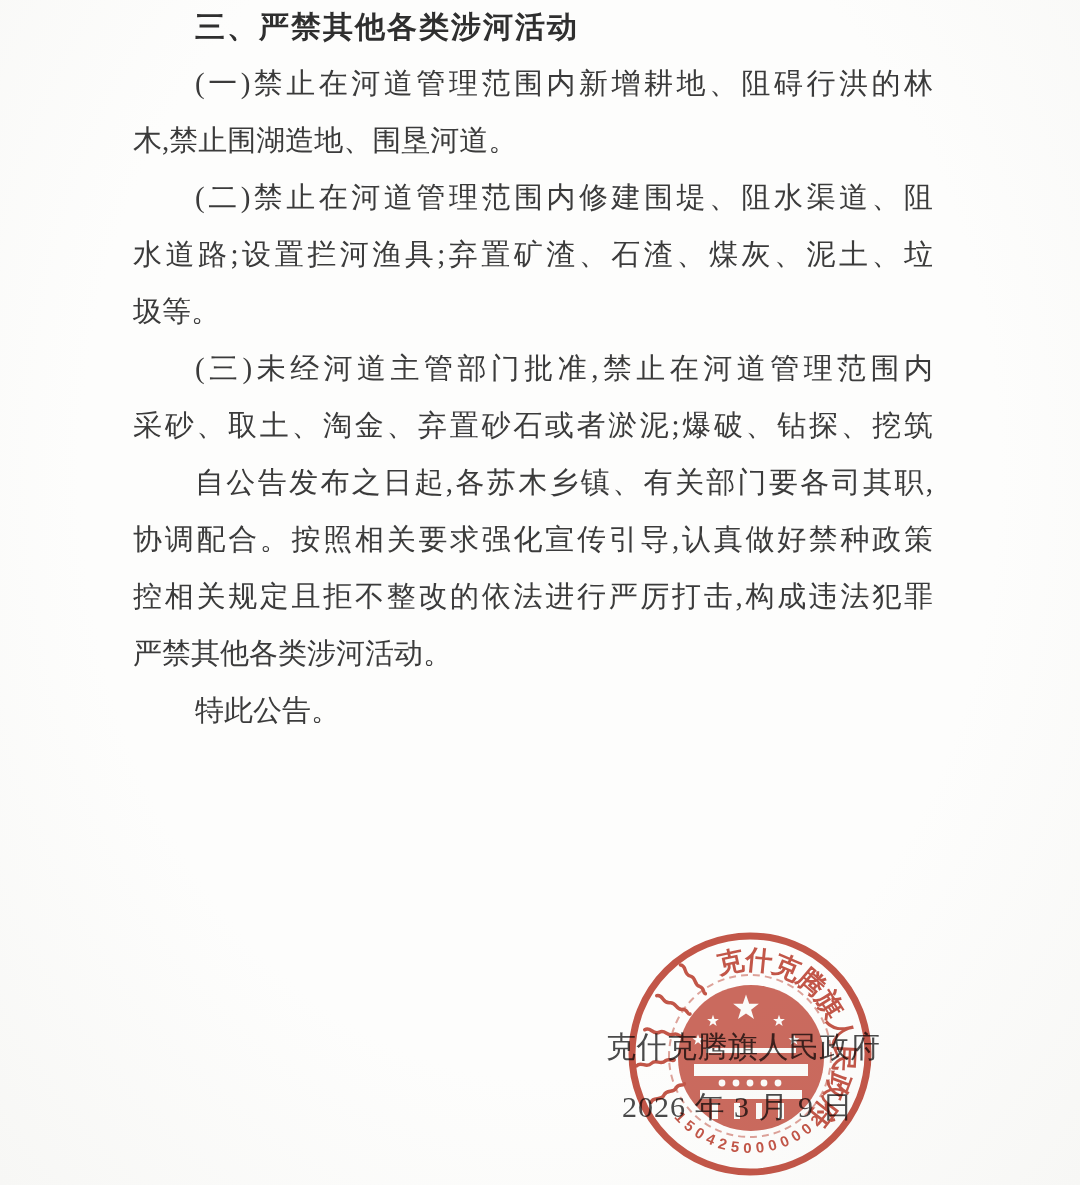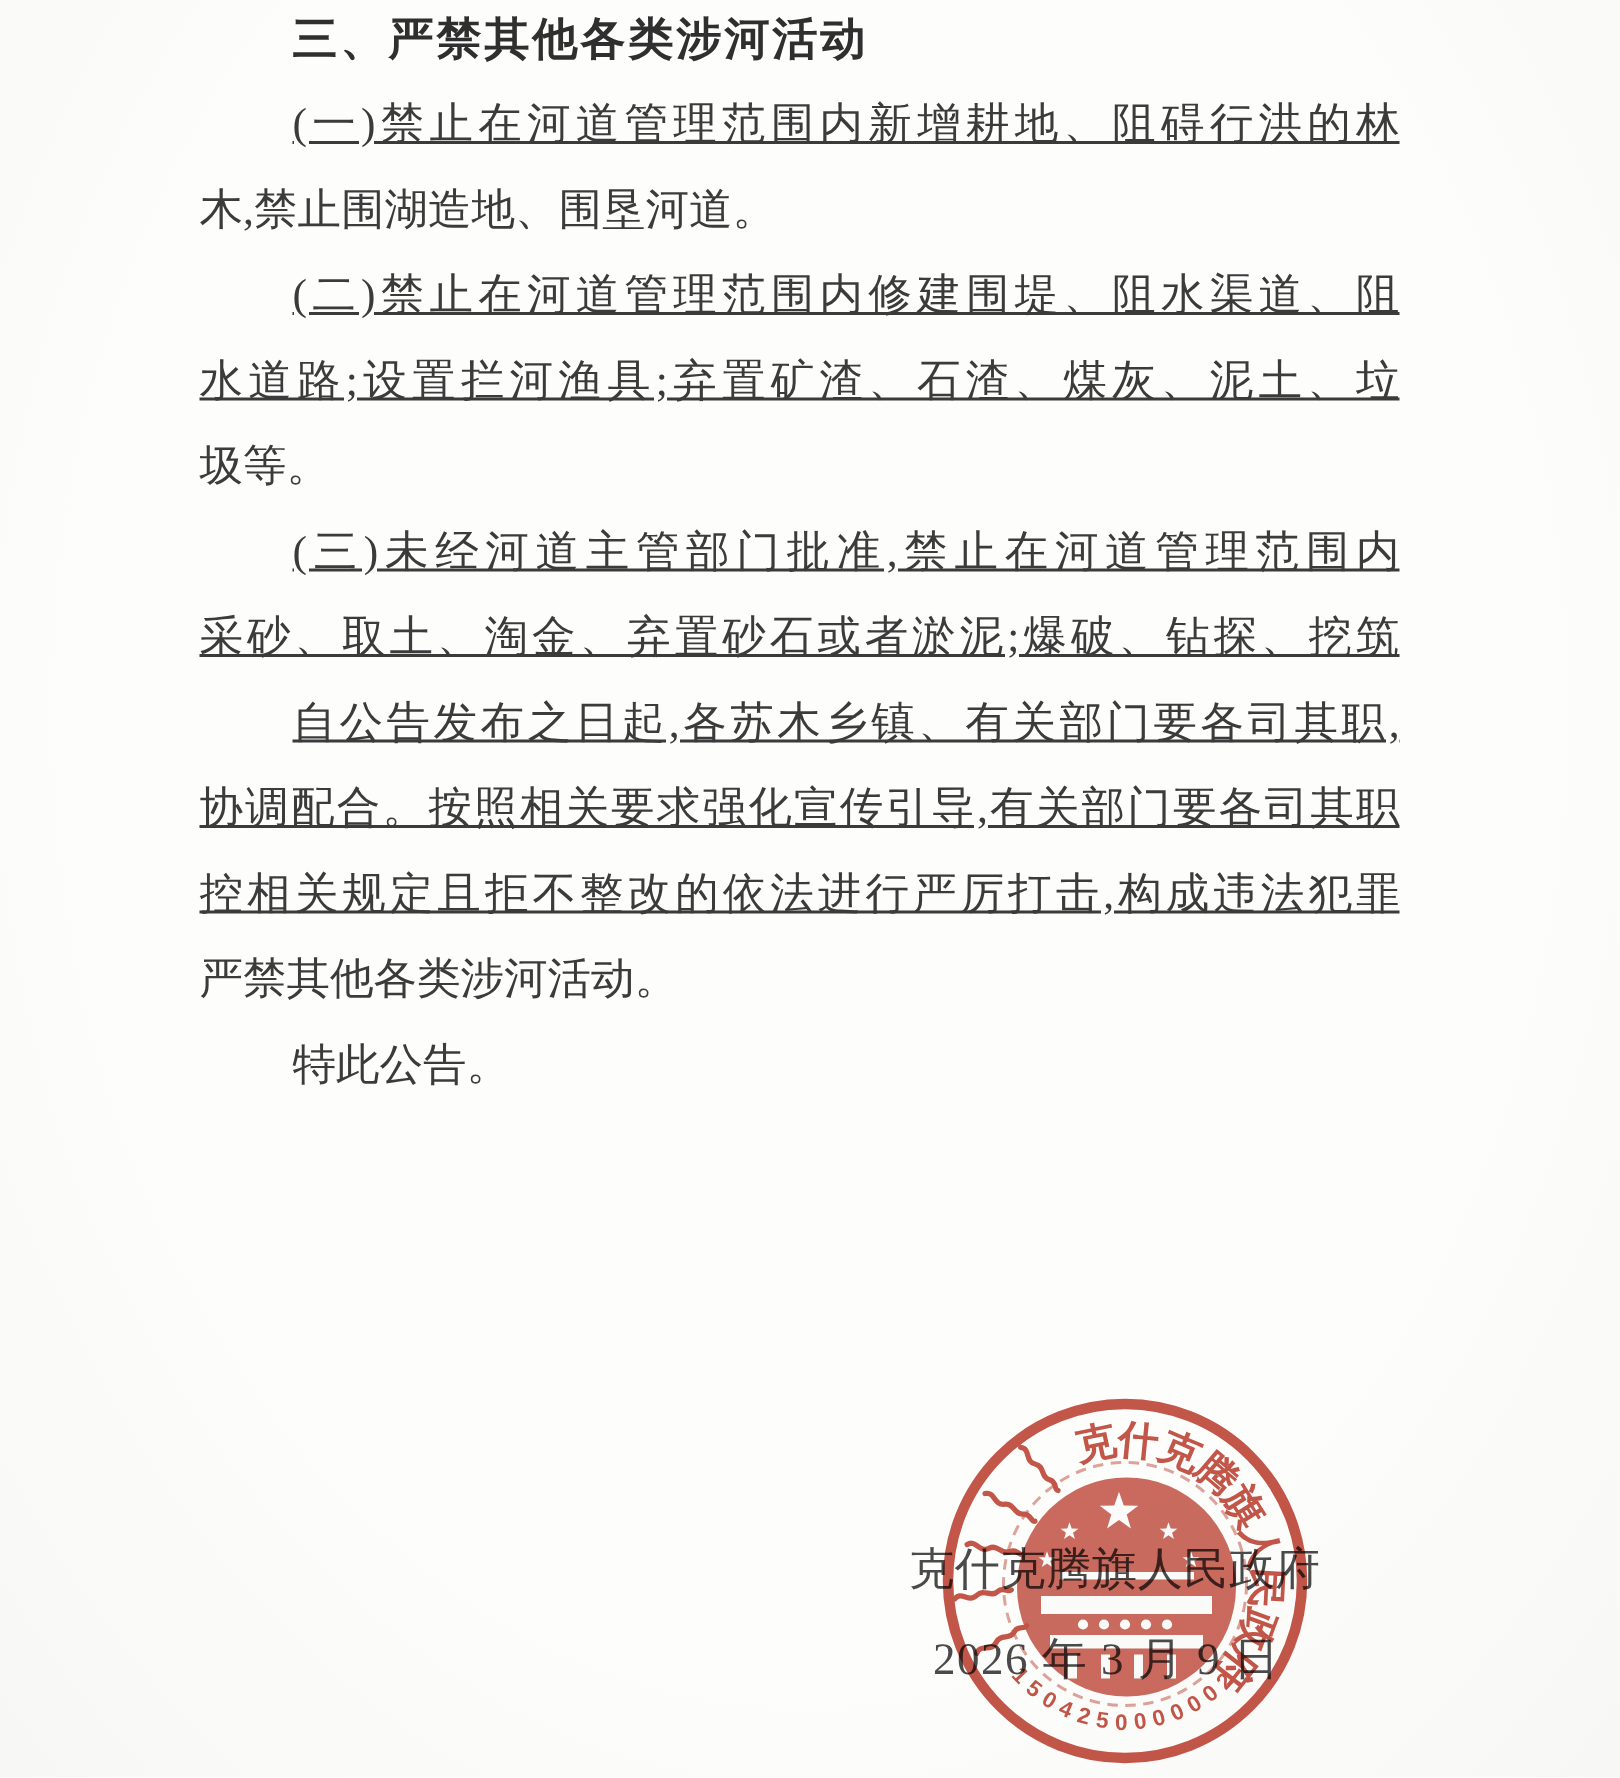--- a/index.html
+++ b/index.html
@@ -2,21 +2,21 @@
 <html><head>
 <meta charset="utf-8">
 <style>
   html,body{margin:0;padding:0;}
   body{width:1080px;height:1185px;position:relative;overflow:hidden;
        background:#fbfbfa;font-family:"Liberation Serif",serif;}
   .page{position:absolute;inset:0;background:radial-gradient(ellipse at 50% 40%, #fdfdfc 60%, #f7f7f5 100%);}
   .text-block{position:absolute;left:133px;top:-2px;width:800px;
        font-size:29px;line-height:57px;color:#3b3b3b;}
   .line{text-align:left;}
-  .line.fill{text-align:justify;text-align-last:justify;text-justify:inter-ideograph;text-decoration:underline;}
+  .line.fill{text-align:justify;text-align-last:justify;text-justify:inter-ideograph;}
   .line.first{text-indent:62px;}
   .line.heading{font-family:"Liberation Sans",sans-serif;font-weight:bold;
        letter-spacing:2px;text-indent:62px;color:#2f2f2f;font-size:30px;}
   .signature{position:absolute;left:606px;top:1026px;font-size:30px;line-height:42px;
        color:#4a4a4a;letter-spacing:0.5px;white-space:nowrap;}
   .issue-date{position:absolute;left:622px;top:1086px;font-size:30px;line-height:42px;
        color:#4a4a4a;letter-spacing:1px;white-space:nowrap;}
   .seal{position:absolute;left:615px;top:918px;width:275px;height:267px;
        mix-blend-mode:multiply;opacity:0.92;}
 </style>
@@ -39,21 +39,21 @@
       <div class="line">圾等。</div>
     </div>
 
     <div>
       <div class="line fill first">(三)未经河道主管部门批准,禁止在河道管理范围内</div>
       <div class="line fill">采砂、取土、淘金、弃置砂石或者淤泥;爆破、钻探、挖筑</div>
     </div>
 
     <div>
       <div class="line fill first">自公告发布之日起,各苏木乡镇、有关部门要各司其职,</div>
-      <div class="line fill">协调配合。按照相关要求强化宣传引导,有关部门要各司其职</div>
+      <div class="line fill">协调配合。按照相关要求强化宣传引导,认真做好禁种政策</div>
       <div class="line fill">控相关规定且拒不整改的依法进行严厉打击,构成违法犯罪</div>
       <div class="line">严禁其他各类涉河活动。</div>
     </div>
 
     <div>
       <div class="line first">特此公告。</div>
     </div>
   </div>
 
   <div class="signature">克什克腾旗人民政府</div>

